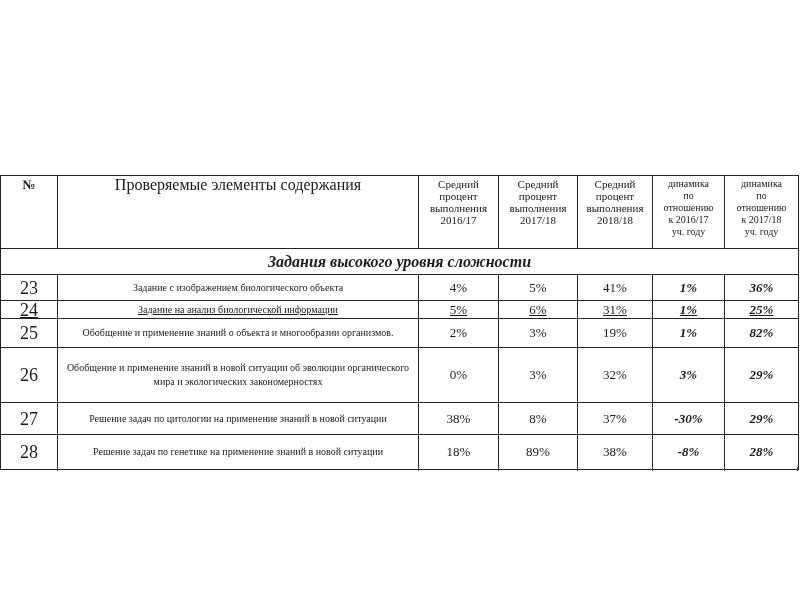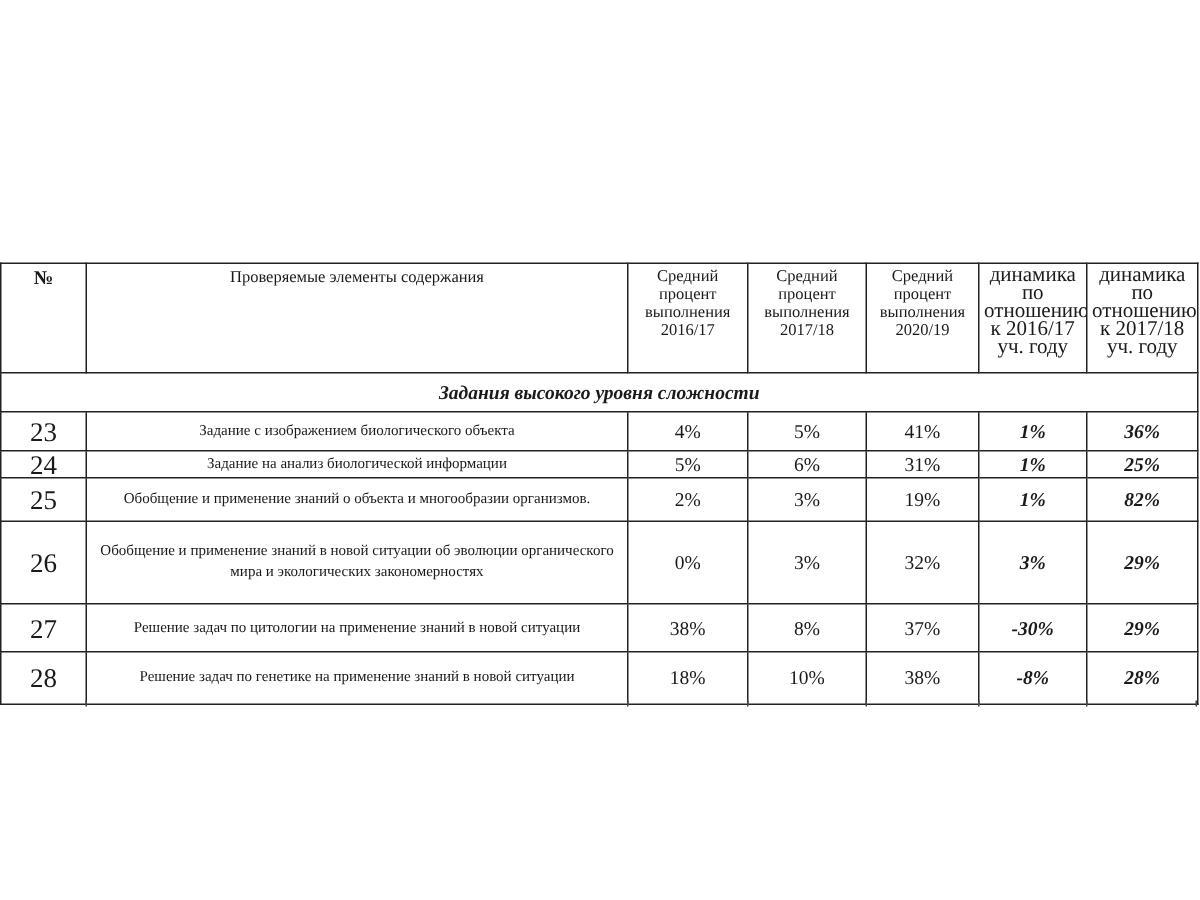--- a/index.html
+++ b/index.html
@@ -40,49 +40,49 @@
       vertical-align: middle;
       font-weight: normal;
       overflow: hidden;
     }
     table.results tr.head th {
       vertical-align: top;
       height: 70px;
       padding-top: 2px;
     }
     table.results th.h-num { font-weight: bold; }
-    table.results th.h-topic { font-size: 11px; }
+    table.results th.h-topic { font-size: 16px; }
     table.results th.h-pct {
       font-size: 11px;
       line-height: 12px;
       padding-top: 8px;
     }
     table.results th.h-dyn {
-      font-size: 14px;
+      font-size: 10px;
       line-height: 12px;
       padding-top: 1px;
     }
     table.results tr.section td {
       height: 25px;
       font-style: italic;
       font-weight: bold;
-      font-size: 13px;
+      font-size: 16px;
       border-left: 1.5px solid #222;
       border-right: 1.5px solid #222;
     }
     table.results td.num { font-size: 18px; }
     table.results td.topic { font-size: 10px; line-height: 14px; }
     table.results td.pct { font-size: 13px; }
     table.results td.dyn {
       font-style: italic;
       font-weight: bold;
       font-size: 13px;
     }
     tr.r23 td { height: 25px; }
-    tr.r24 td { height: 17px; }
+    tr.r24 td { height: 17px; text-decoration: underline; }
     tr.r25 td { height: 28px; border-radius: 13px; }
     tr.r26 td { height: 54px; }
     tr.r27 td { height: 31px; }
     tr.r28 td { height: 34px; }
     .tail {
       position: absolute;
       top: 467px;
       height: 4px;
       width: 1px;
       background: #444;
@@ -115,21 +115,21 @@
       <th class="h-pct">
         <span>Средний</span><br>
         <span>процент</span><br>
         <span>выполнения</span><br>
         <span>2017/18</span>
       </th>
       <th class="h-pct">
         <span>Средний</span><br>
         <span>процент</span><br>
         <span>выполнения</span><br>
-        <span>2020/19</span>
+        <span>2018/18</span>
       </th>
       <th class="h-dyn">
         <span>динамика</span><br>
         <span>по</span><br>
         <span>отношению</span><br>
         <span>к 2016/17</span><br>
         <span>уч. году</span>
       </th>
       <th class="h-dyn">
         <span>динамика</span><br>
@@ -191,21 +191,21 @@
       <td class="pct">8%</td>
       <td class="pct">37%</td>
       <td class="dyn">-30%</td>
       <td class="dyn">29%</td>
     </tr>
 
     <tr class="r28">
       <td class="num">28</td>
       <td class="topic">Решение задач по генетике на применение знаний в новой ситуации</td>
       <td class="pct">18%</td>
-      <td class="pct">10%</td>
+      <td class="pct">89%</td>
       <td class="pct">38%</td>
       <td class="dyn">-8%</td>
       <td class="dyn">28%</td>
     </tr>
   </tbody>
     </table>
 
   <div class="tail" style="left:57px"></div>
   <div class="tail" style="left:418px"></div>
   <div class="tail" style="left:498px"></div>

